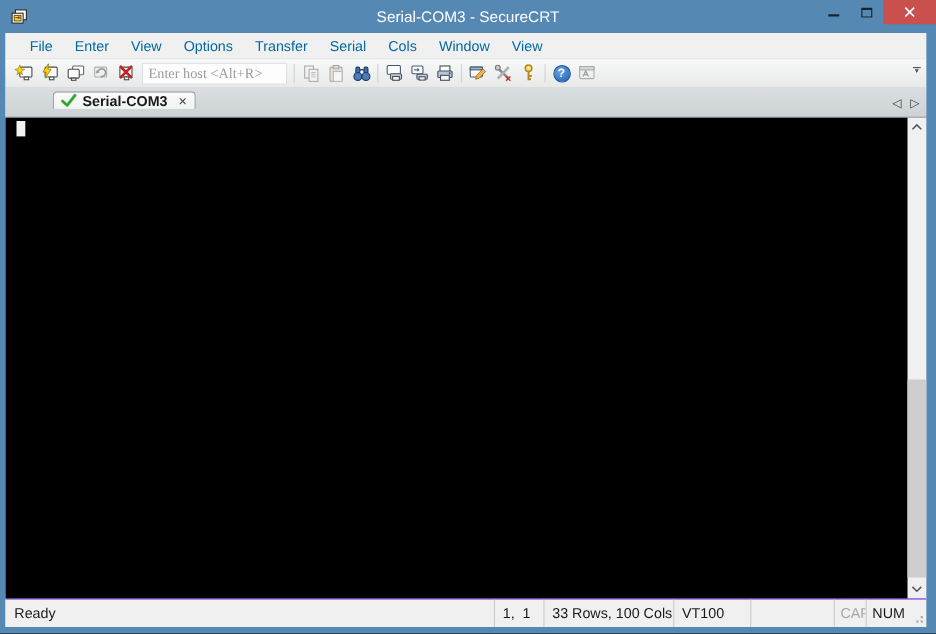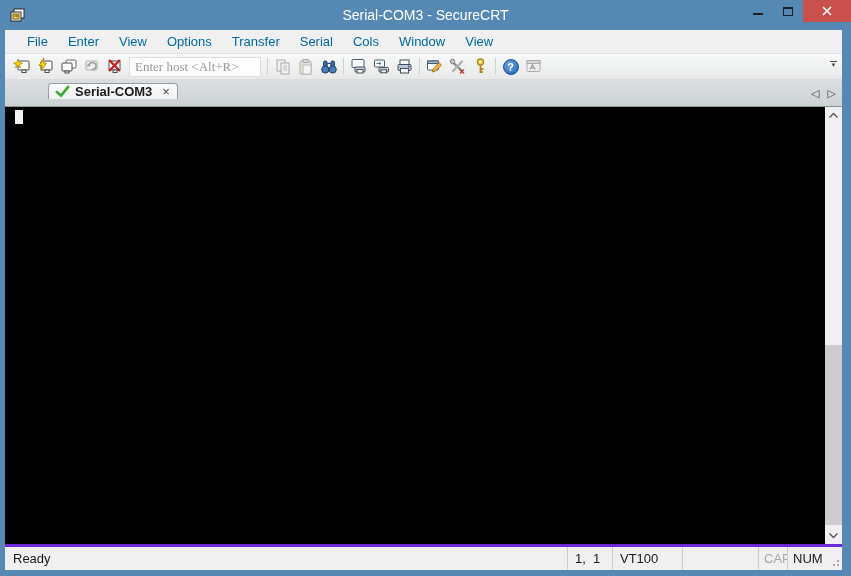--- a/index.html
+++ b/index.html
@@ -58,21 +58,21 @@
   .terminal { flex:1; background:#000; position:relative; font-family:"DejaVu Sans Mono", monospace; }
   .cursor { position:absolute; left:10px; top:3px; width:8px; height:14px; background:#f2f2f2; }
 
   
   .scrollbar { width:17px; background:#f0f0f0; display:flex; flex-direction:column; }
   .sb-btn { height:17px; display:flex; align-items:center; justify-content:center; }
   .sb-track { flex:1; position:relative; }
   .sb-thumb { position:absolute; left:0; right:0; top:221px; height:180px; background:#cdcdcd; }
 
   
-  .statusbar { height:26px; background:#f0f0f0; border-top:3px solid #6d28d9;
+  .statusbar { height:26px; background:#f0f0f0; border-top:1px solid #6d28d9;
     display:flex; align-items:stretch; font-size:13px; color:#1a1a1a; }
   .sb-seg { display:flex; align-items:center; padding-left:7px; border-left:1px solid #cccccc;
     white-space:pre; overflow:hidden; }
   .seg-ready { flex:1; border-left:none; padding-left:8px; }
   .seg-serial { width:141px; }
   .seg-cursor { width:45px; }
   .seg-size { width:118px; }
   .seg-emulation { width:70px; }
   .seg-spare { width:76px; }
   .seg-cap { width:29px; color:#a6a6a6; padding-left:5px; }
@@ -292,20 +292,21 @@
           <svg width="11" height="7" viewBox="0 0 11 7">
             <path d="M1.5 1.5 L5.5 5.5 L9.5 1.5" fill="none" stroke="#555" stroke-width="1.4"></path>
           </svg>
         </div>
       </div>
     </div>
 
     <div class="statusbar">
       <div class="sb-seg seg-ready">Ready</div>
       <div class="sb-seg seg-cursor">1,  1</div>
+      <div class="sb-seg seg-size">33 Rows, 100 Cols</div>
       <div class="sb-seg seg-emulation">VT100</div>
       <div class="sb-seg seg-spare"></div>
       <div class="sb-seg seg-cap">CAP</div>
       <div class="sb-seg seg-num">NUM</div>
       <div class="sb-seg seg-grip">
         <span class="grip-dot" style="right:3px; bottom:4px;"></span>
         <span class="grip-dot" style="right:7px; bottom:4px;"></span>
         <span class="grip-dot" style="right:3px; bottom:8px;"></span>
       </div>
     </div>

